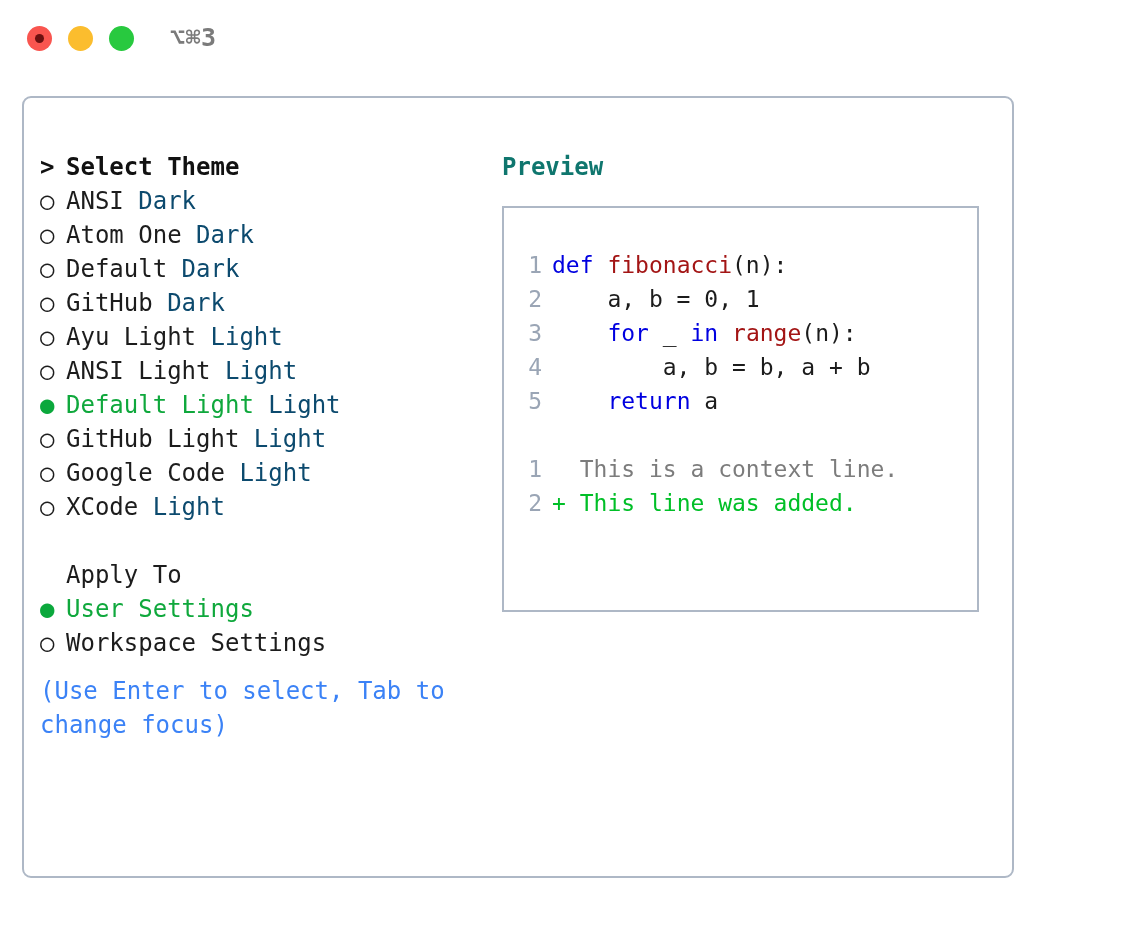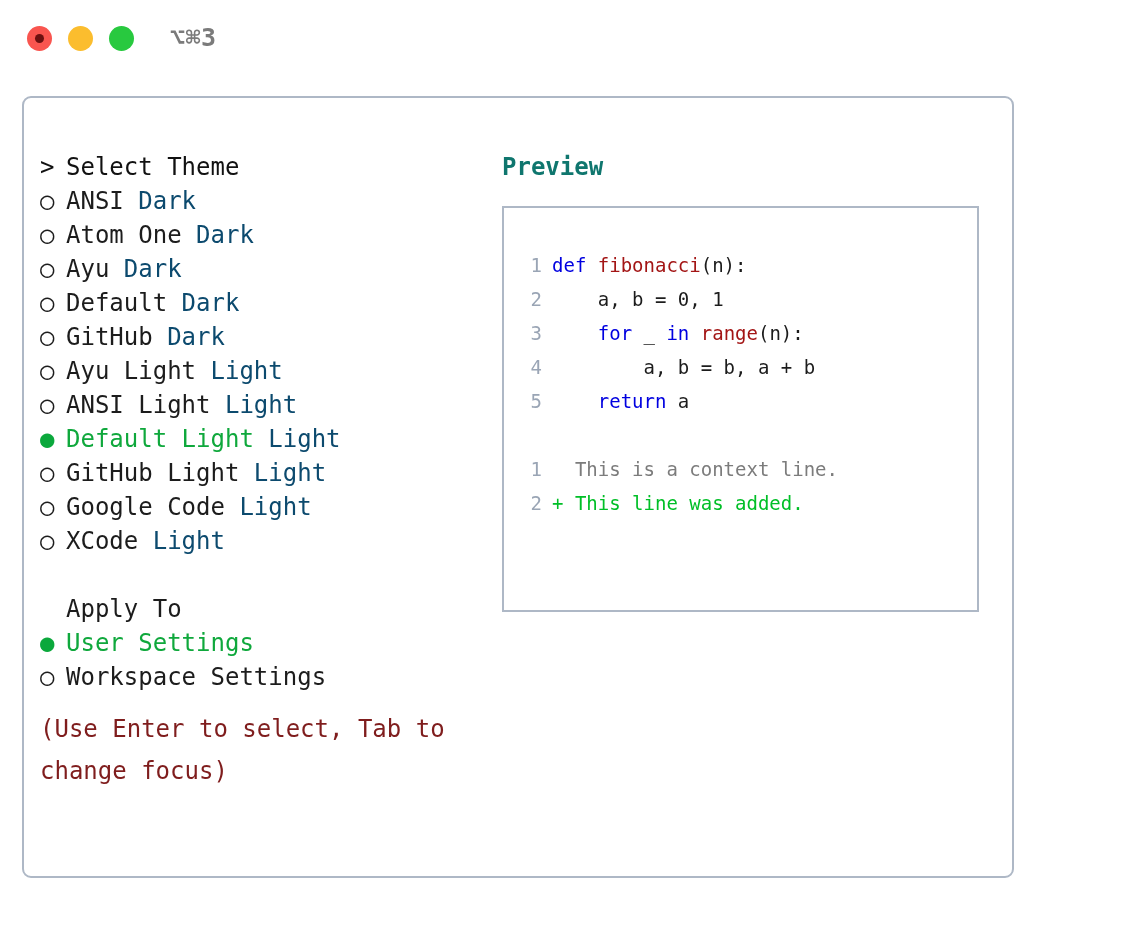--- a/index.html
+++ b/index.html
@@ -82,40 +82,40 @@
     width: 440px;
   }
   .row {
     height: 34px;
     line-height: 34px;
     font-size: 24px;
     white-space: pre;
     color: #1c1c1c;
   }
   .heading {
-    font-weight: normal;
+    font-weight: bold;
     color: #111111;
   }
   .marker {
     display: inline-block;
     width: 26px;
     white-space: pre;
   }
   .marker-green { color: #0ba83c; }
   .tag {
     color: #0c4a6e;
   }
   .row-selected .label { color: #0fa83c; }
   .spacer-row { height: 34px; }
 
   .hint {
     margin-top: 14px;
     font-size: 24px;
-    line-height: 42px;
-    color: #7f1d1d;
+    line-height: 34px;
+    color: #3b82f6;
     width: 410px;
     word-spacing: 0px;
   }
 
   
   .right-col {
     position: absolute;
     left: 478px;
     top: 52px;
     width: 490px;
@@ -136,21 +136,21 @@
     background: #ffffff;
     position: relative;
   }
   .code-area {
     position: absolute;
     left: 12px;
     top: 40px;
     right: 4px;
   }
   .code-line {
-    font-size: 19px;
+    font-size: 23px;
     line-height: 34px;
     white-space: pre;
     color: #1c1c1c;
   }
   .lineno {
     display: inline-block;
     width: 26px;
     text-align: right;
     color: #9aa5b5;
     margin-right: 10px;
@@ -177,21 +177,20 @@
 
   <div class="panel">
 
     <div class="left-col">
 
       <div class="row heading"><span class="marker">&gt;</span><span>Select Theme</span></div>
 
       <div id="theme-list">
           <div class="row"><span class="marker">○</span><span class="label">ANSI</span><span> </span><span class="tag">Dark</span></div>
           <div class="row"><span class="marker">○</span><span class="label">Atom One</span><span> </span><span class="tag">Dark</span></div>
-          <div class="row"><span class="marker">○</span><span class="label">Ayu</span><span> </span><span class="tag">Dark</span></div>
           <div class="row"><span class="marker">○</span><span class="label">Default</span><span> </span><span class="tag">Dark</span></div>
           <div class="row"><span class="marker">○</span><span class="label">GitHub</span><span> </span><span class="tag">Dark</span></div>
           <div class="row"><span class="marker">○</span><span class="label">Ayu Light</span><span> </span><span class="tag">Light</span></div>
           <div class="row"><span class="marker">○</span><span class="label">ANSI Light</span><span> </span><span class="tag">Light</span></div>
           <div class="row row-selected"><span class="marker marker-green">●</span><span class="label">Default Light</span><span> </span><span class="tag">Light</span></div>
           <div class="row"><span class="marker">○</span><span class="label">GitHub Light</span><span> </span><span class="tag">Light</span></div>
           <div class="row"><span class="marker">○</span><span class="label">Google Code</span><span> </span><span class="tag">Light</span></div>
           <div class="row"><span class="marker">○</span><span class="label">XCode</span><span> </span><span class="tag">Light</span></div>
         </div>
 

